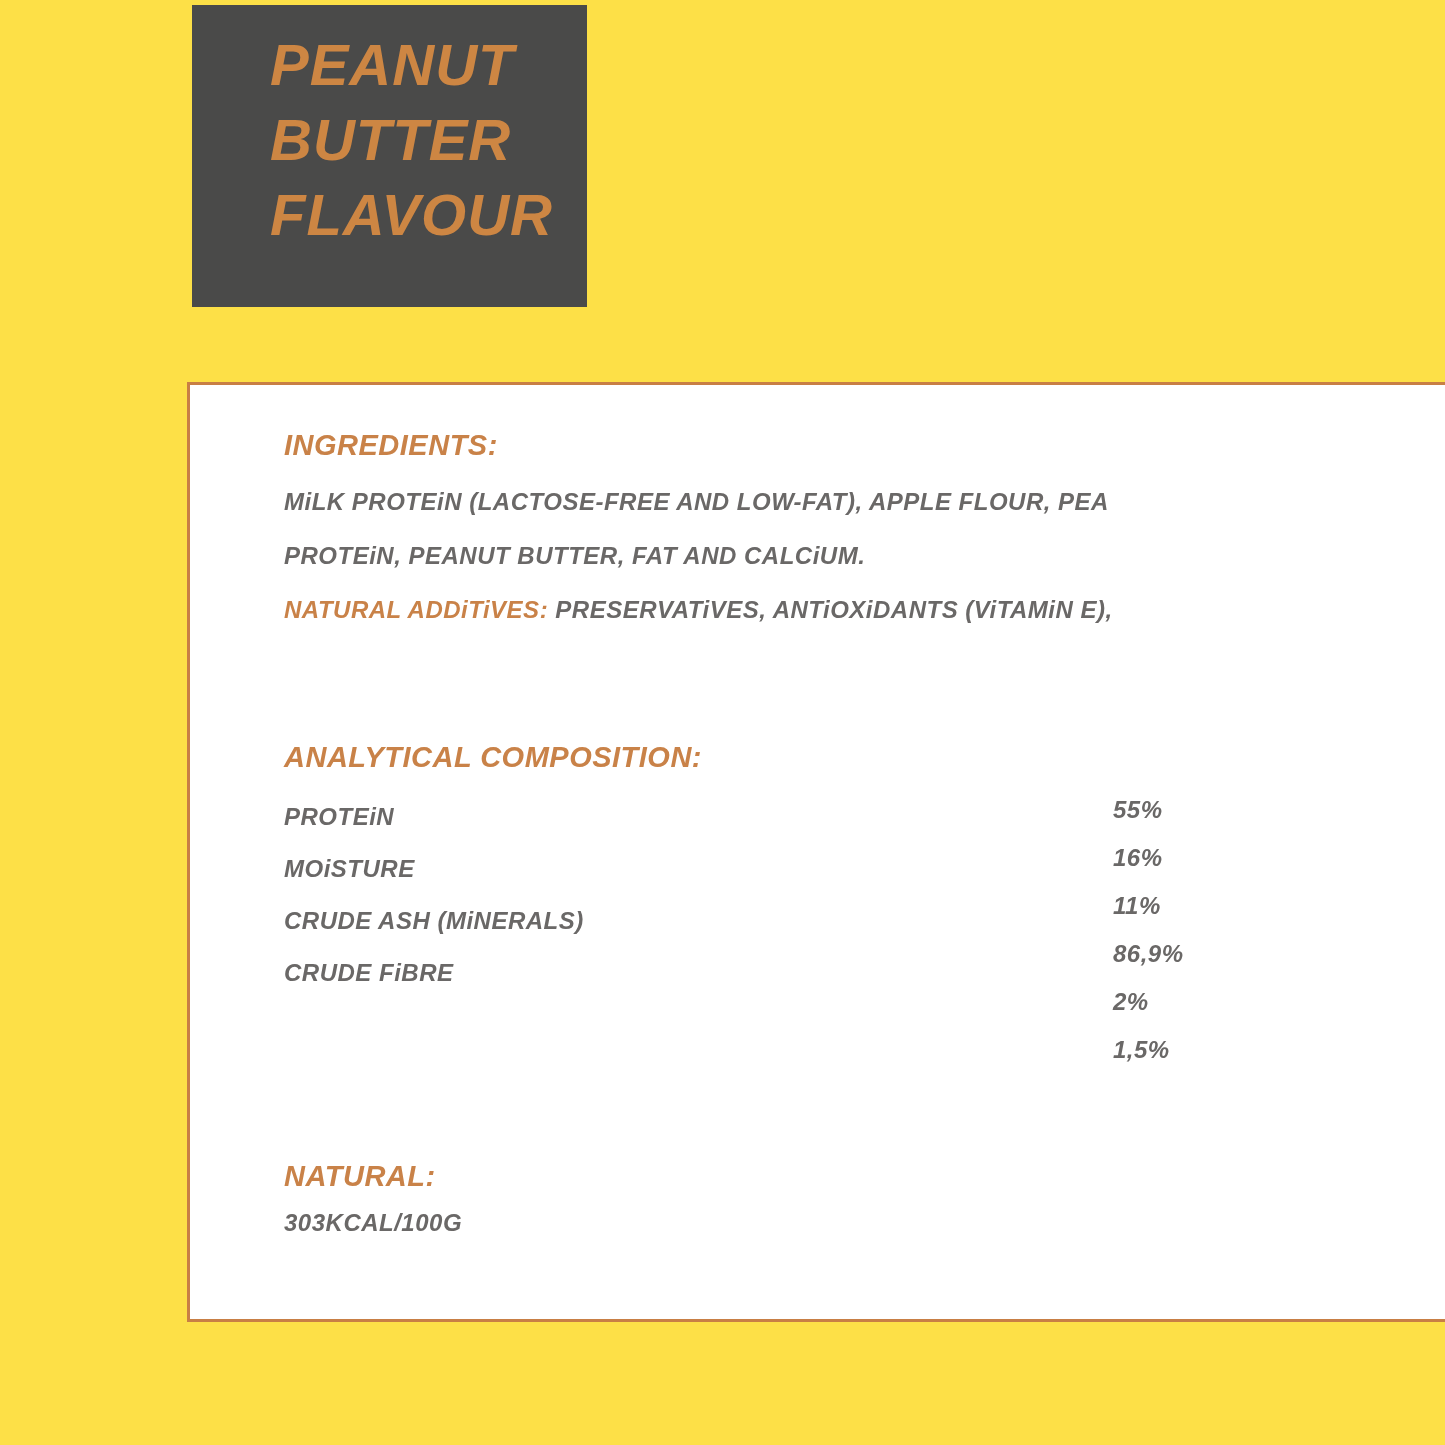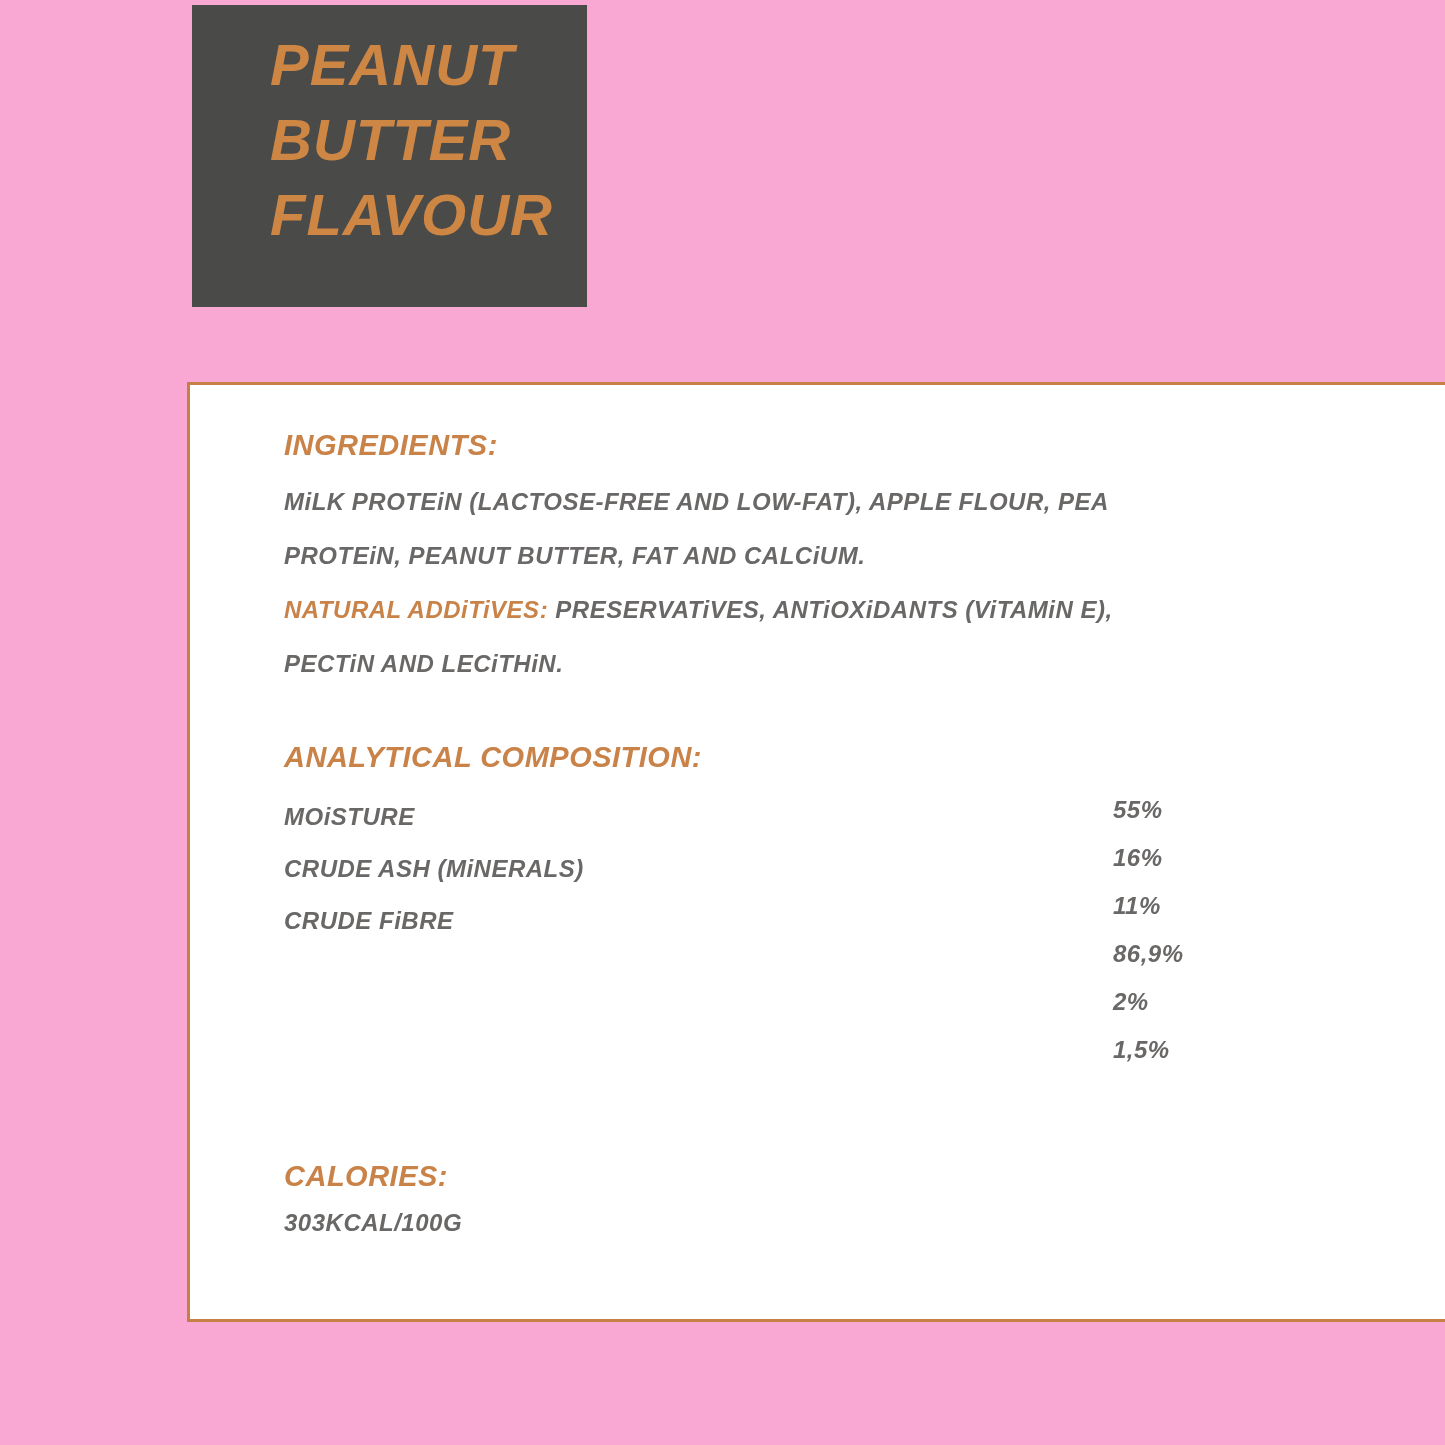--- a/index.html
+++ b/index.html
@@ -1,20 +1,20 @@
 <!DOCTYPE html>
 <html><head>
 <meta charset="utf-8">
 <style>
   html, body { margin: 0; padding: 0; background: #ffffff; }
   .page {
     position: relative;
     width: 1445px;
     height: 1445px;
-    background: #f9a8d4;
+    background: #fde047;
     overflow: hidden;
     font-family: "Liberation Sans", sans-serif;
   }
 
   
   .title-box {
     position: absolute;
     left: 192px;
     top: 5px;
     width: 395px;
@@ -90,38 +90,38 @@
 
     <div class="abs hdr ingredients-header">INGREDIENTS:</div>
 
     <div class="abs body-text ingredients-body">
       <div>MiLK PROTEiN (LACTOSE-FREE AND LOW-FAT), APPLE FLOUR, PEA</div>
       <div>PROTEiN, PEANUT BUTTER, FAT AND CALCiUM.</div>
       <div>
         <span class="inline-hdr">NATURAL ADDiTiVES:</span>
         <span>PRESERVATiVES, ANTiOXiDANTS (ViTAMiN E),</span>
       </div>
-      <div>PECTiN AND LECiTHiN.</div>
     </div>
 
     <div class="abs hdr analytical-header">ANALYTICAL COMPOSITION:</div>
 
     <div class="abs body-text table-labels">
+      <div>PROTEiN</div>
       <div>MOiSTURE</div>
       <div>CRUDE ASH (MiNERALS)</div>
       <div>CRUDE FiBRE</div>
     </div>
 
     <div class="abs body-text table-values">
       <div>55%</div>
       <div>16%</div>
       <div>11%</div>
       <div>86,9%</div>
       <div>2%</div>
       <div>1,5%</div>
     </div>
 
-    <div class="abs hdr calories-header">CALORIES:</div>
+    <div class="abs hdr calories-header">NATURAL:</div>
     <div class="abs body-text calories-value">303KCAL/100G</div>
 
   </div>
 
 </div>
 
 </body></html>

